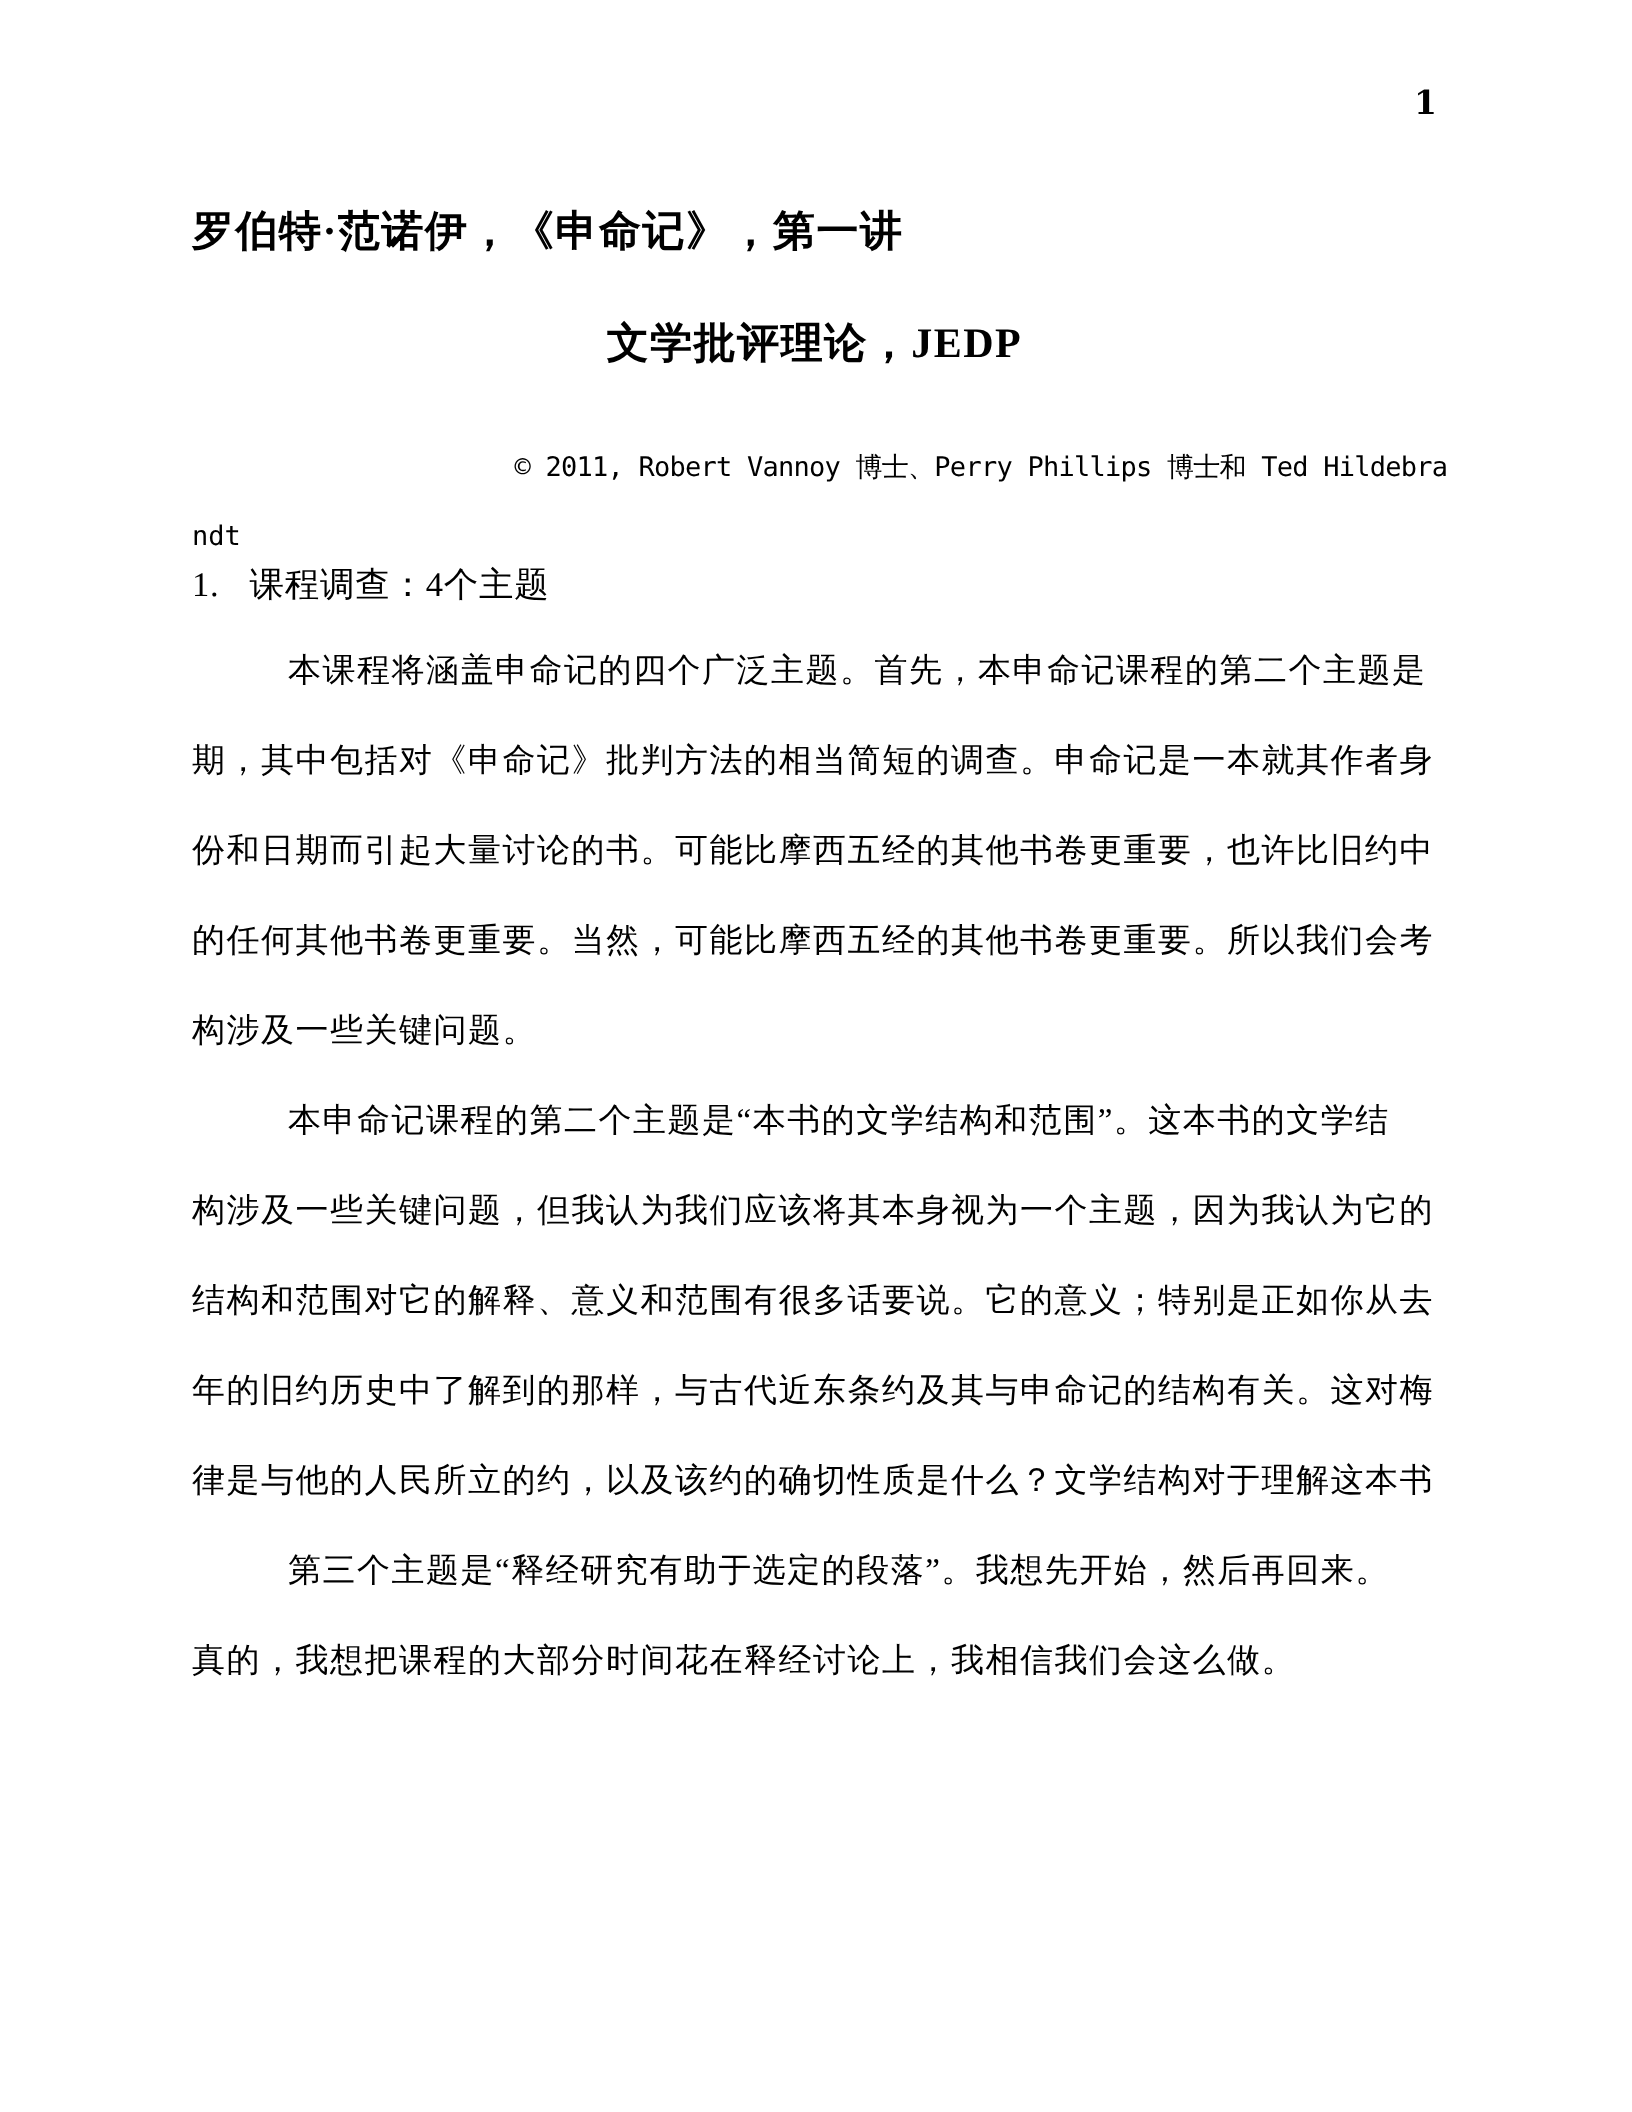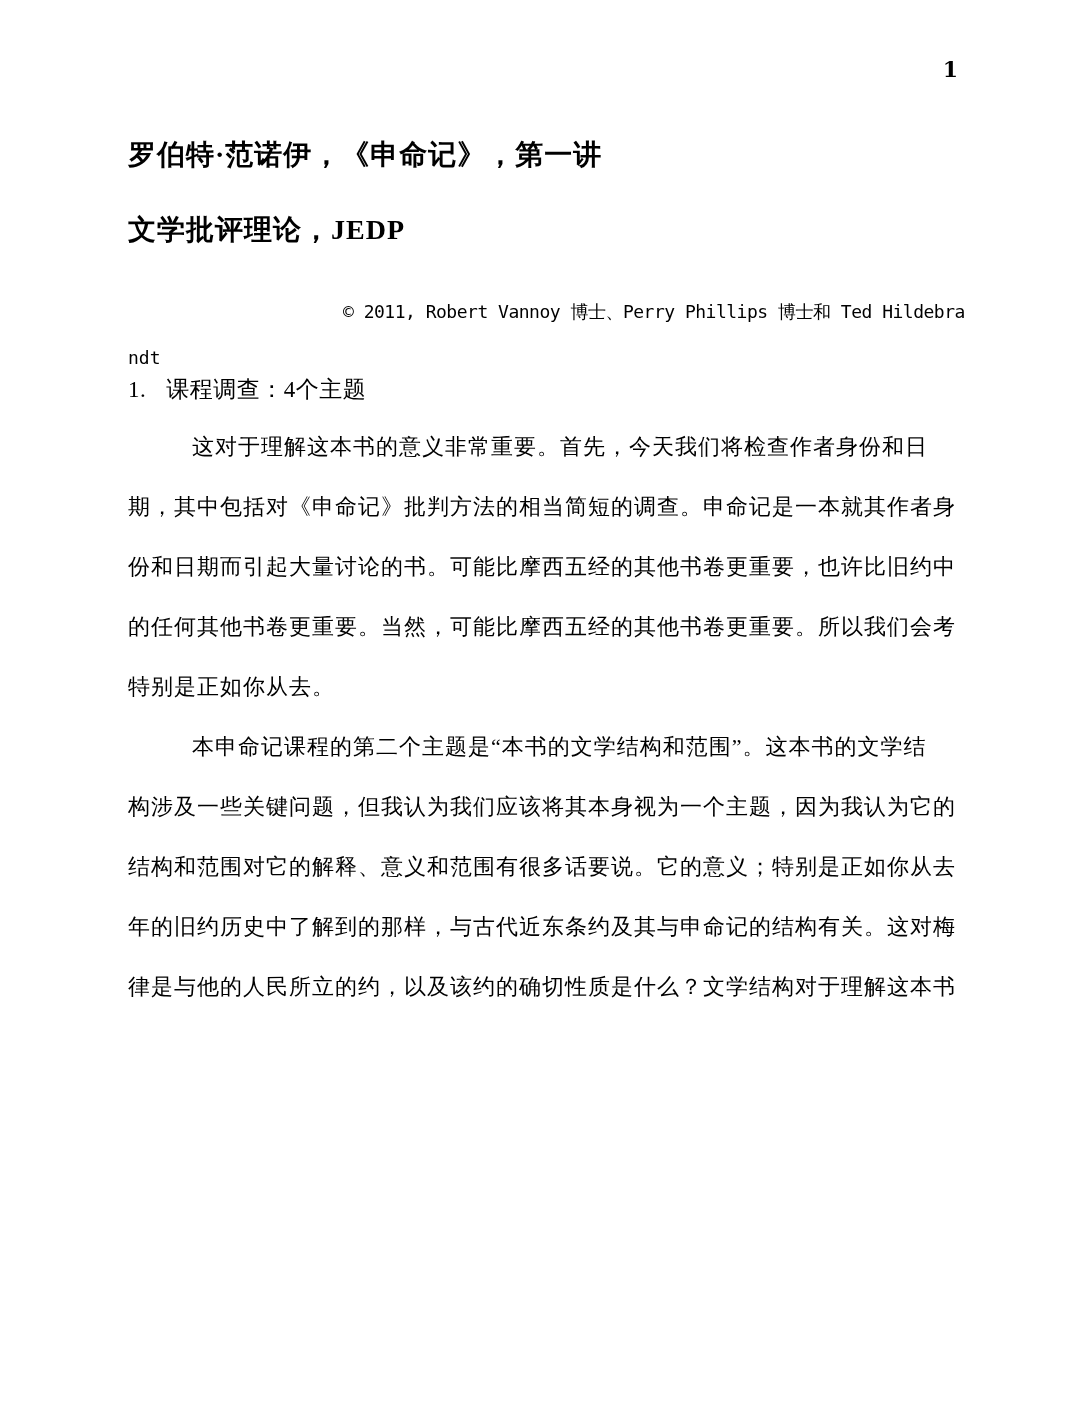--- a/index.html
+++ b/index.html
@@ -32,20 +32,21 @@
     line-height: 34px;
     font-weight: 700;
     letter-spacing: 1px;
   }
   .subtitle {
     margin: 41px 0 0 0;
     font-size: 28px;
     line-height: 34px;
     font-weight: 700;
     letter-spacing: 1px;
+    text-align: center;
   }
   .copyright-line1 {
     margin-top: 52px;
     padding-left: 215px;
     font-family: "DejaVu Sans Mono", "Liberation Mono", monospace;
     font-size: 18px;
     line-height: 25px;
     letter-spacing: -0.5px;
     white-space: nowrap;
   }
@@ -93,31 +94,35 @@
   <div class="subtitle">文学批评理论，JEDP</div>
 
   <div class="copyright-line1">© 2011, Robert Vannoy 博士、Perry Phillips 博士和 Ted Hildebra</div>
   <div class="copyright-line2">ndt</div>
 
   <div class="heading"><span class="hnum">1.</span><span>课程调查：4个主题</span></div>
 
   <div class="body-text">
 
     <div class="para">
-      <div class="line indent">这对于理解这本书的意义非常重要。首先，今天我们将检查作者身份和日</div>
+      <div class="line indent">本课程将涵盖申命记的四个广泛主题。首先，本申命记课程的第二个主题是</div>
       <div class="line">期，其中包括对《申命记》批判方法的相当简短的调查。申命记是一本就其作者身</div>
       <div class="line">份和日期而引起大量讨论的书。可能比摩西五经的其他书卷更重要，也许比旧约中</div>
       <div class="line">的任何其他书卷更重要。当然，可能比摩西五经的其他书卷更重要。所以我们会考</div>
-      <div class="line">特别是正如你从去。</div>
+      <div class="line">构涉及一些关键问题。</div>
     </div>
 
     <div class="para">
       <div class="line indent">本申命记课程的第二个主题是“本书的文学结构和范围”。这本书的文学结</div>
       <div class="line">构涉及一些关键问题，但我认为我们应该将其本身视为一个主题，因为我认为它的</div>
       <div class="line">结构和范围对它的解释、意义和范围有很多话要说。它的意义；特别是正如你从去</div>
       <div class="line">年的旧约历史中了解到的那样，与古代近东条约及其与申命记的结构有关。这对梅</div>
       <div class="line">律是与他的人民所立的约，以及该约的确切性质是什么？文学结构对于理解这本书</div>
     </div>
 
+    <div class="para">
+      <div class="line indent">第三个主题是“释经研究有助于选定的段落”。我想先开始，然后再回来。</div>
+      <div class="line">真的，我想把课程的大部分时间花在释经讨论上，我相信我们会这么做。</div>
+    </div>
 
   </div>
 
 </div>
 
 </body></html>

